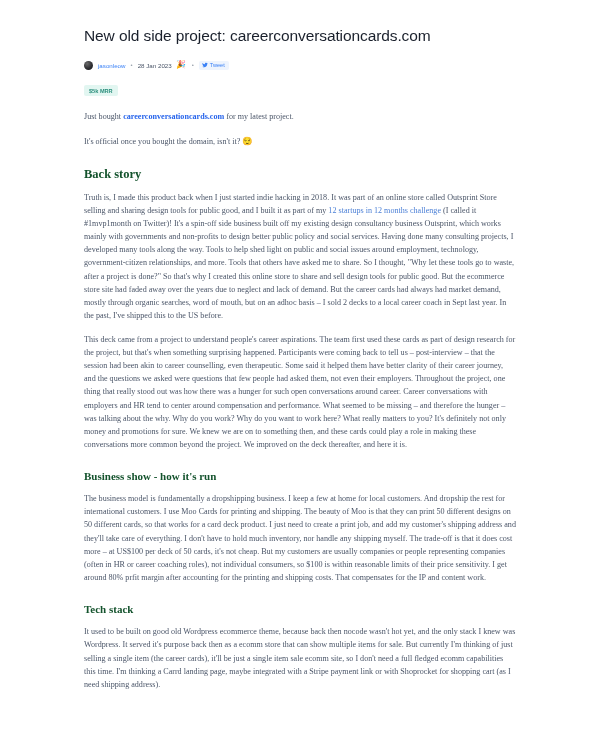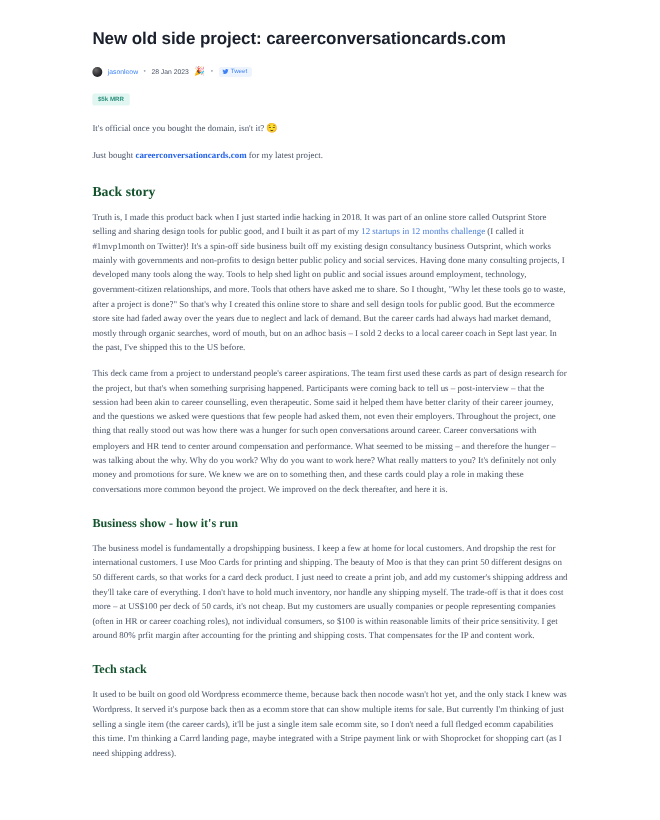--- a/index.html
+++ b/index.html
@@ -18,21 +18,21 @@
     width: 600px;
     min-height: 745px;
     box-sizing: border-box;
     padding: 26px 84px 10px 84px;
     background: #ffffff;
   }
   .post-title {
     font-family: "Liberation Sans", sans-serif;
     font-size: 15.5px;
     line-height: 1.35;
-    font-weight: 700;
+    font-weight: 400;
     color: #1a202c;
     letter-spacing: -0.1px;
     margin: 0 0 14px 0;
   }
   .byline {
     display: flex;
     align-items: center;
     gap: 5px;
     font-family: "Liberation Sans", sans-serif;
     font-size: 6.2px;
@@ -138,23 +138,23 @@
           </svg>
       </span>
       <span>Tweet</span>
     </a>
   </div>
 
   <div class="mrr-badge">$5k MRR</div>
 
   <div class="content">
 
+    <p><span>Just bought </span><a class="link-strong" href="#">careerconversationcards.com</a><span> for my latest project.</span></p>
+
     <p><span>It's official once you bought the domain, isn't it? </span><span class="emoji-inline">😌</span></p>
-
-    <p><span>Just bought </span><a class="link-strong" href="#">careerconversationcards.com</a><span> for my latest project.</span></p>
 
     <h2>Back story</h2>
     <p><span>Truth is, I made this product back when I just started indie hacking in 2018. It was part of an online store called Outsprint Store selling and sharing design tools for public good, and I built it as part of my </span><a href="#">12 startups in 12 months challenge</a><span> (I called it #1mvp1month on Twitter)! It's a spin-off side business built off my existing design consultancy business Outsprint, which works mainly with governments and non-profits to design better public policy and social services. Having done many consulting projects, I developed many tools along the way. Tools to help shed light on public and social issues around employment, technology, government-citizen relationships, and more. Tools that others have asked me to share. So I thought, "Why let these tools go to waste, after a project is done?" So that's why I created this online store to share and sell design tools for public good. But the ecommerce store site had faded away over the years due to neglect and lack of demand. But the career cards had always had market demand, mostly through organic searches, word of mouth, but on an adhoc basis – I sold 2 decks to a local career coach in Sept last year. In the past, I've shipped this to the US before.</span></p>
 
     <p>This deck came from a project to understand people's career aspirations. The team first used these cards as part of design research for the project, but that's when something surprising happened. Participants were coming back to tell us – post-interview – that the session had been akin to career counselling, even therapeutic. Some said it helped them have better clarity of their career journey, and the questions we asked were questions that few people had asked them, not even their employers. Throughout the project, one thing that really stood out was how there was a hunger for such open conversations around career. Career conversations with employers and HR tend to center around compensation and performance. What seemed to be missing – and therefore the hunger – was talking about the why. Why do you work? Why do you want to work here? What really matters to you? It's definitely not only money and promotions for sure. We knew we are on to something then, and these cards could play a role in making these conversations more common beyond the project. We improved on the deck thereafter, and here it is.</p>
 
     <h2 class="h-small">Business show - how it's run</h2>
     <p>The business model is fundamentally a dropshipping business. I keep a few at home for local customers. And dropship the rest for international customers. I use Moo Cards for printing and shipping. The beauty of Moo is that they can print 50 different designs on 50 different cards, so that works for a card deck product. I just need to create a print job, and add my customer's shipping address and they'll take care of everything. I don't have to hold much inventory, nor handle any shipping myself. The trade-off is that it does cost more – at US$100 per deck of 50 cards, it's not cheap. But my customers are usually companies or people representing companies (often in HR or career coaching roles), not individual consumers, so $100 is within reasonable limits of their price sensitivity. I get around 80% prfit margin after accounting for the printing and shipping costs. That compensates for the IP and content work.</p>
 
     <h2 class="h-small">Tech stack</h2>

